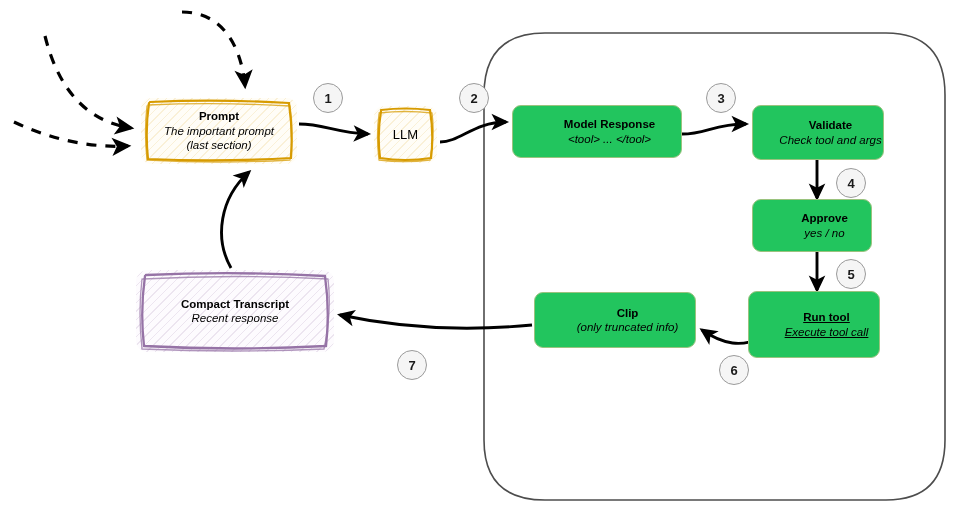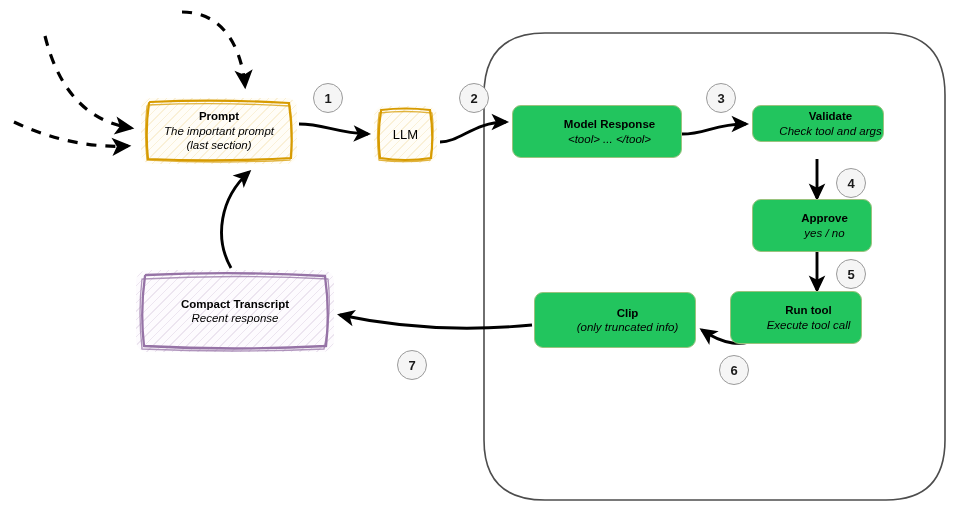--- a/index.html
+++ b/index.html
@@ -152,31 +152,31 @@
     <path d="M5 7 Q31 4 58 7 Q61 29 56 54 Q30 57 5 54 Q2 30 5 8" fill="none" stroke="#d79b00" stroke-width="1.3" stroke-linecap="round" opacity="0.75"></path>
   </svg>
   <div class="label-inner" style="font-size:13px;color:#000;">LLM</div>
 </div>
 
 <div class="node green" style="left:512px; top:105px; width:170px; height:53px;">
   <div class="ttl">Model Response</div>
   <div class="sub">&lt;tool&gt; ... &lt;/tool&gt;</div>
 </div>
 
-<div class="node green" style="left:752px; top:105px; width:132px; height:37px;">
+<div class="node green" style="left:752px; top:105px; width:132px; height:55px;">
   <div class="ttl">Validate</div>
   <div class="sub">Check tool and args</div>
 </div>
 
 <div class="node green" style="left:752px; top:199px; width:120px; height:53px;">
   <div class="ttl">Approve</div>
   <div class="sub">yes / no</div>
 </div>
 
-<div class="node green" style="left:730px; top:291px; width:132px; height:53px;">
+<div class="node green" style="left:748px; top:291px; width:132px; height:67px;text-decoration:underline;">
   <div class="ttl">Run tool</div>
   <div class="sub">Execute tool call</div>
 </div>
 
 <div class="node green" style="left:534px; top:292px; width:162px; height:56px;text-align:center;">
   <div class="ttl">Clip</div>
   <div class="sub">(only truncated info)</div>
 </div>
 
 <div class="node sketch-purple" style="left:136px; top:270px; width:198px; height:82px;">

